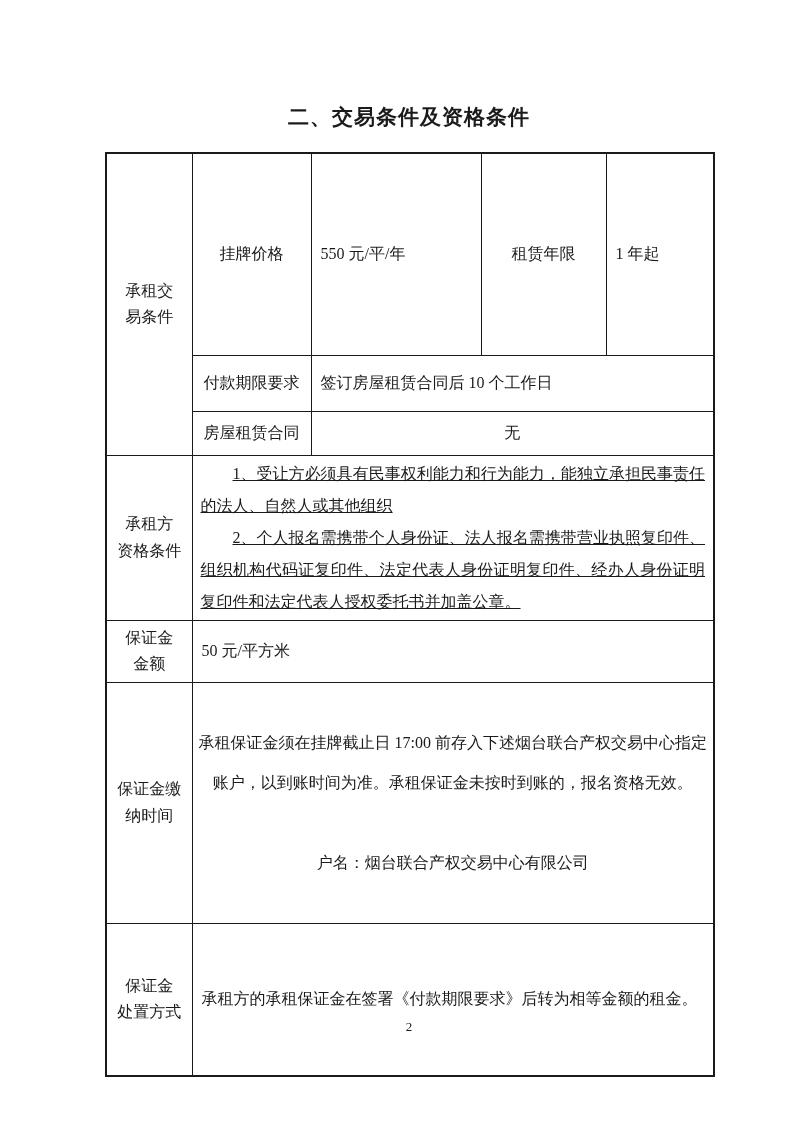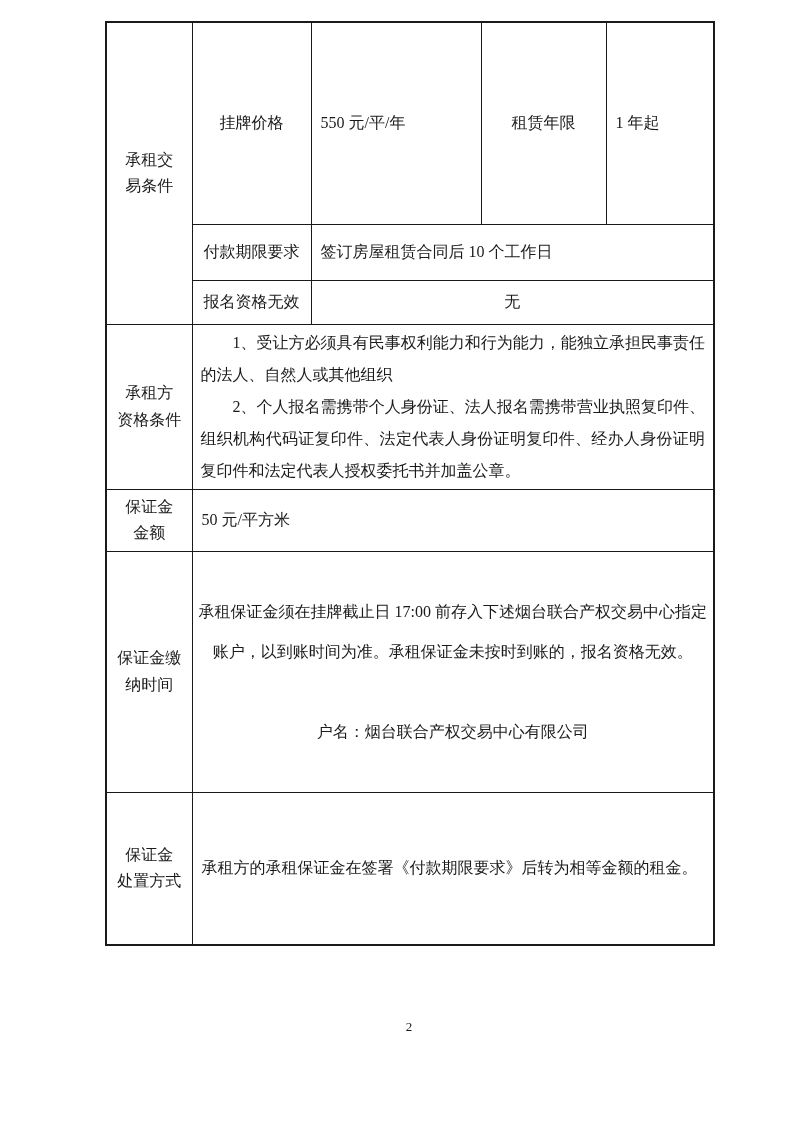--- a/index.html
+++ b/index.html
@@ -52,20 +52,21 @@
     padding: 0 6px;
   }
   .cell-center { text-align: center; }
   .cell-left   { text-align: left; padding: 17px 9px; }
   .para-cell   { padding: 2px 8px; }
   .para {
     margin: 0;
     text-indent: 2em;
     text-align: justify;
     line-height: 2.0;
+    text-decoration: underline;
   }
   .deposit-time-cell {
     text-align: center;
     white-space: pre-line;
     line-height: 2.5;
     padding: 0 6px;
     margin-top: 22px;
   }
   .page-number {
     position: absolute;
@@ -74,20 +75,21 @@
     text-align: center;
     font-size: 13px;
   }
 </style>
 </head>
 <body>
 
 <div class="page">
   <div class="content">
 
+    <h1 class="doc-title">二、交易条件及资格条件</h1>
 
     <table class="main-table">
       <colgroup>
         <col style="width:86px">
         <col style="width:119px">
         <col style="width:170px">
         <col style="width:125px">
         <col style="width:108px">
       </colgroup>
       <tbody>
@@ -97,21 +99,21 @@
           <td class="cell-center">挂牌价格</td>
           <td class="cell-left">550 元/平/年</td>
           <td class="cell-center">租赁年限</td>
           <td class="cell-left">1 年起</td>
         </tr>
         <tr style="height:49px">
           <td class="cell-center">付款期限要求</td>
           <td colspan="3" class="cell-left">签订房屋租赁合同后 10 个工作日</td>
         </tr>
         <tr style="height:44px">
-          <td class="cell-center">报名资格无效</td>
+          <td class="cell-center">房屋租赁合同</td>
           <td colspan="3" class="cell-center">无</td>
         </tr>
         <tr style="height:161px">
           <td class="row-label">承租方
 资格条件</td>
           <td colspan="4" class="para-cell">
             <p class="para">1、受让方必须具有民事权利能力和行为能力，能独立承担民事责任的法人、自然人或其他组织</p>
             <p class="para">2、个人报名需携带个人身份证、法人报名需携带营业执照复印件、组织机构代码证复印件、法定代表人身份证明复印件、经办人身份证明复印件和法定代表人授权委托书并加盖公章。</p>
           </td>
         </tr>

